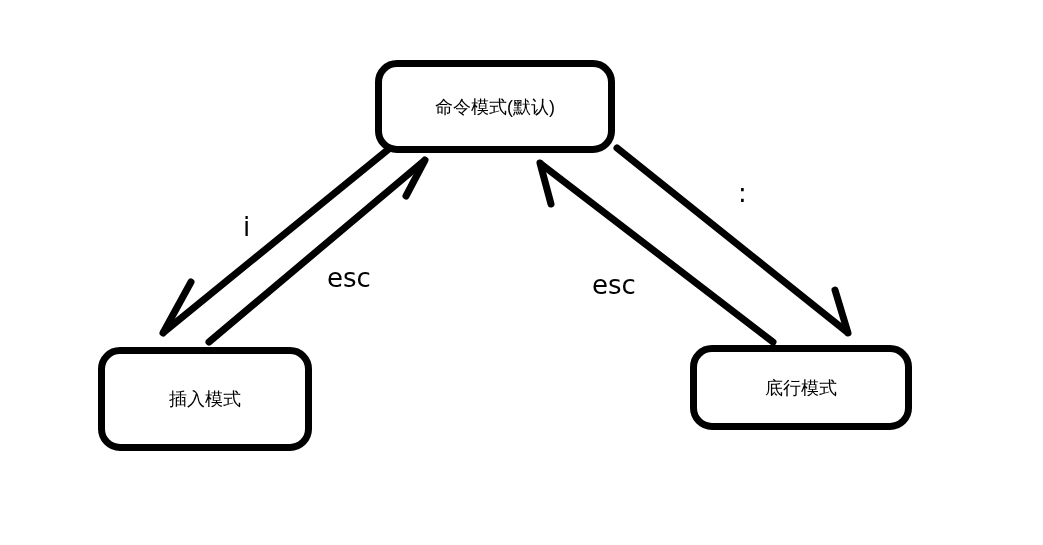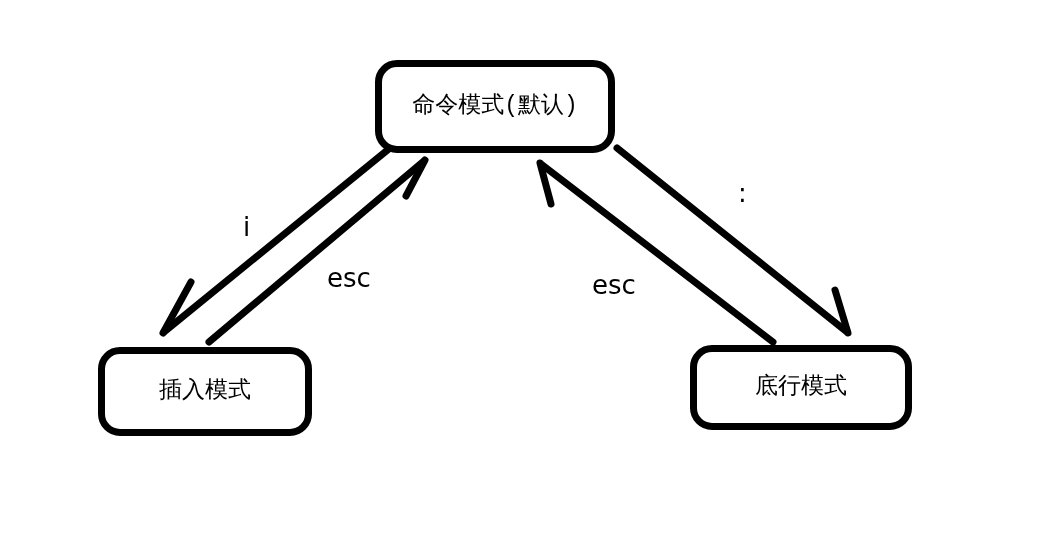--- a/index.html
+++ b/index.html
@@ -26,39 +26,39 @@
     position: absolute;
     box-sizing: border-box;
     border: 7px solid #000000;
     background: #ffffff;
     display: flex;
     align-items: center;
     justify-content: center;
   }
   .node-label {
     color: #000000;
-    font-family: Liberation Mono, monospace;
-    font-size: 23px;
+    font-family: Liberation Sans, sans-serif;
+    font-size: 18px;
     line-height: 1;
     letter-spacing: 0px;
     white-space: nowrap;
     user-select: none;
   }
   #node-command {
     left: 375px;
     top: 60px;
     width: 240px;
     height: 93px;
     border-radius: 22px;
   }
   #node-insert {
     left: 98px;
     top: 347px;
     width: 214px;
-    height: 89px;
+    height: 104px;
     border-radius: 22px;
   }
   #node-lastline {
     left: 690px;
     top: 345px;
     width: 222px;
     height: 85px;
     border-radius: 22px;
   }
   .edge-label {

